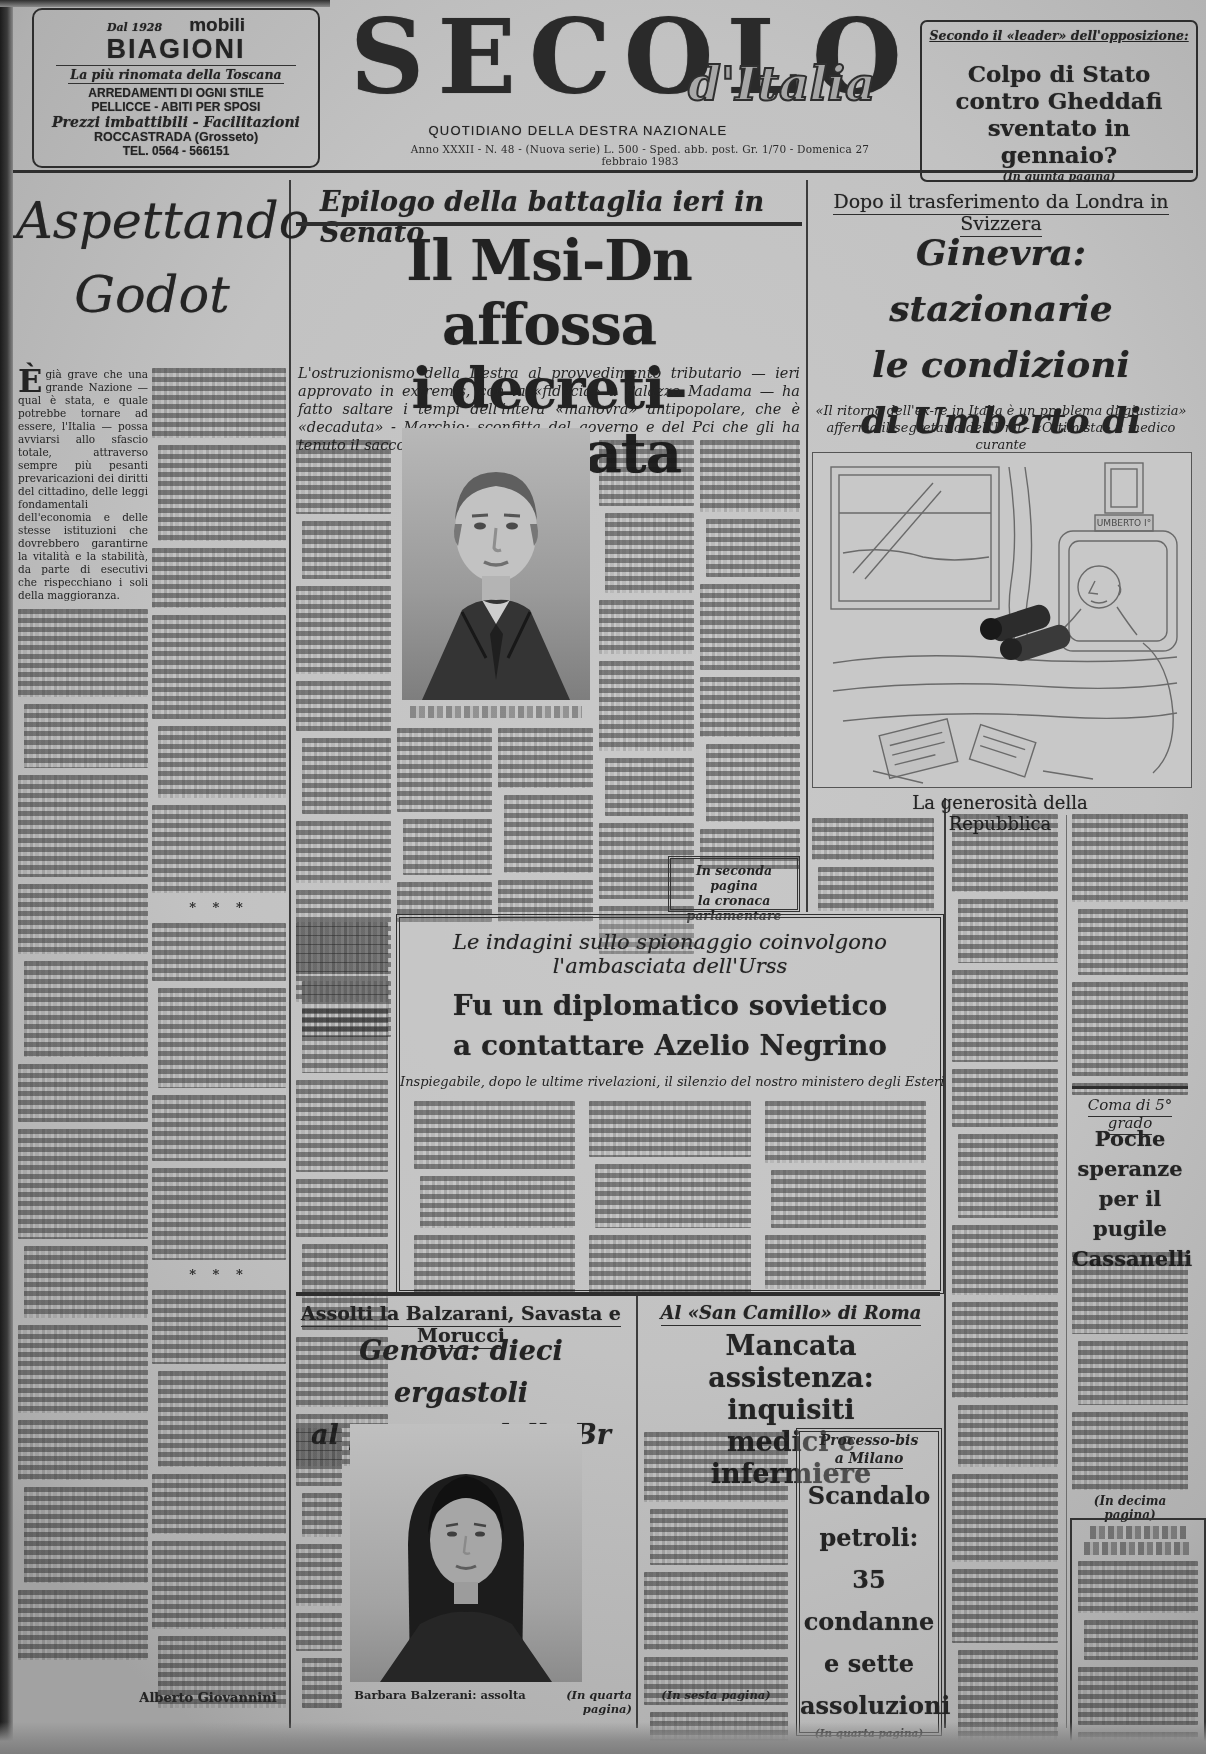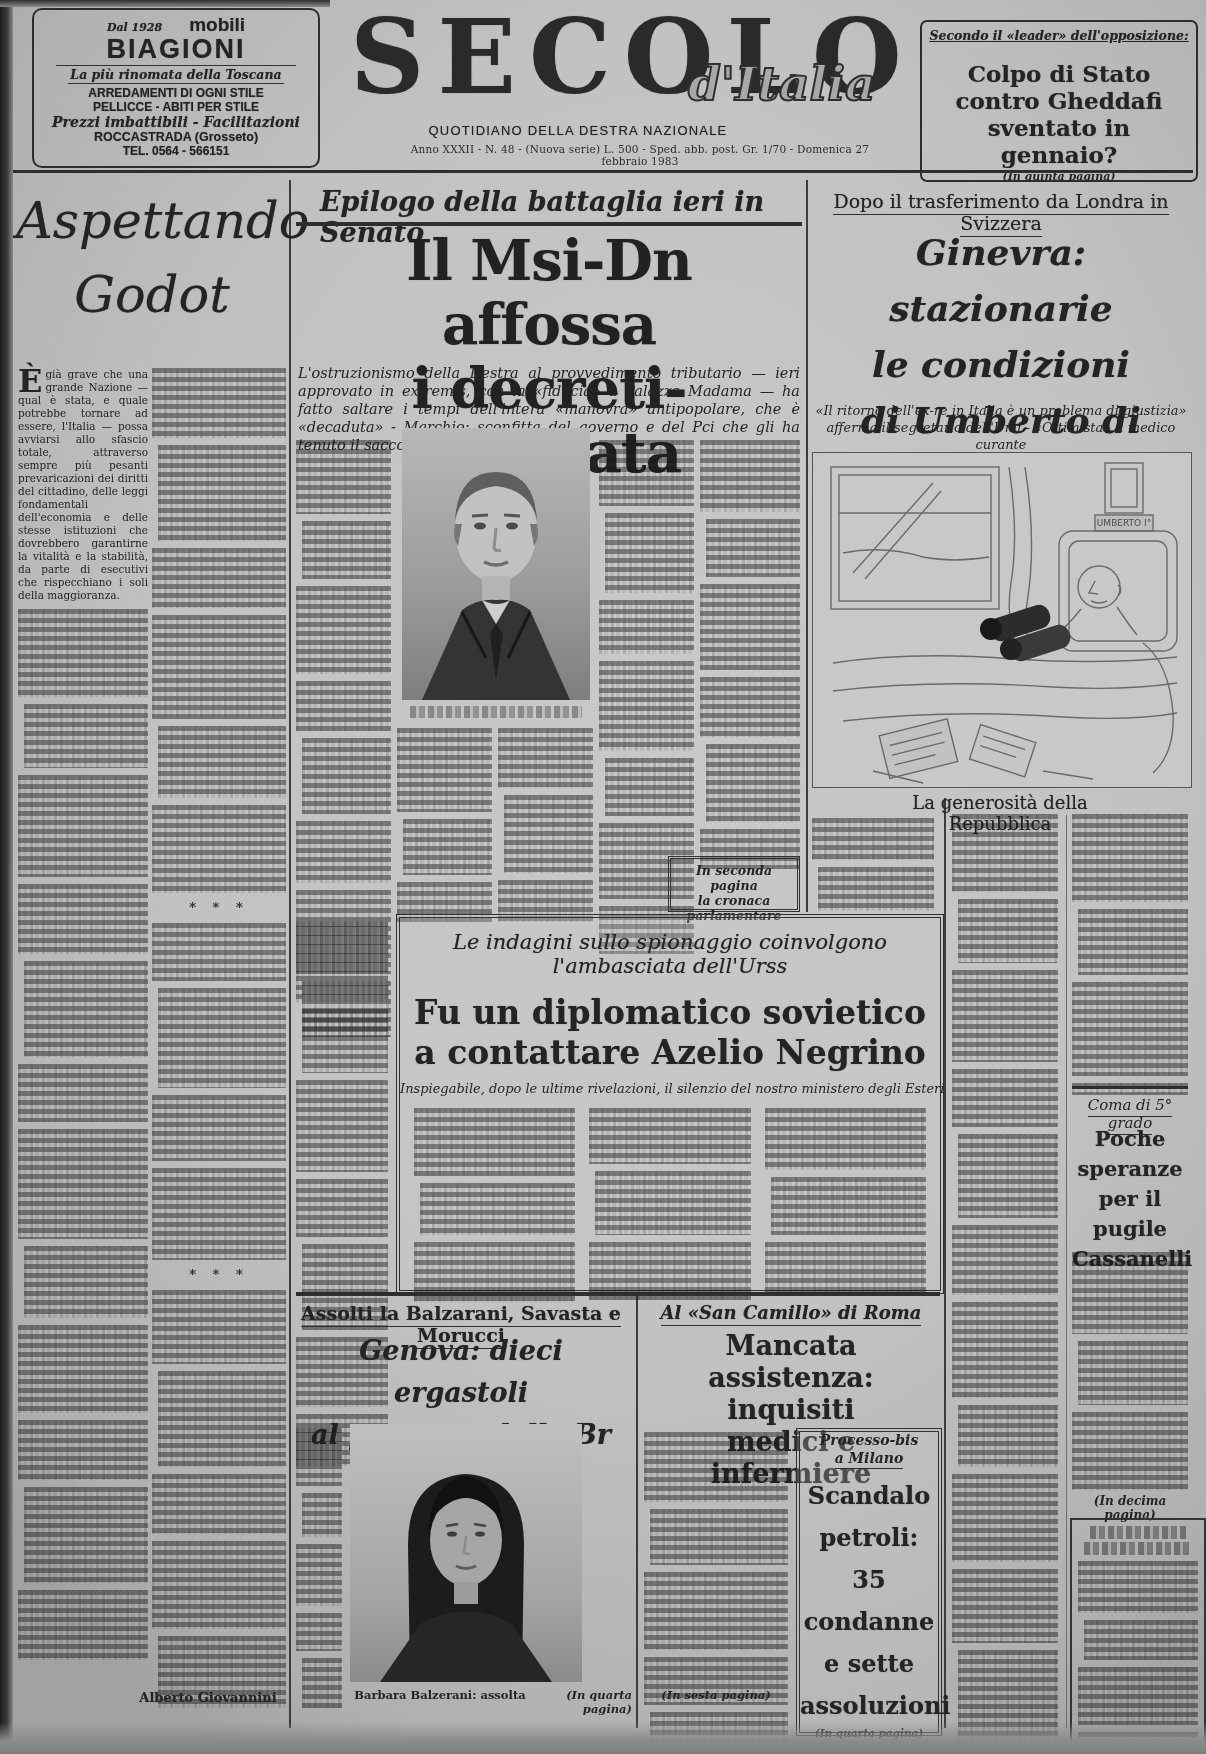--- a/index.html
+++ b/index.html
@@ -43,21 +43,21 @@
   <div class="abs" style="left:32px;top:8px;width:268px;height:148px;border:2.5px solid #2d2d2d;border-radius:10px;padding:4px 8px;text-align:center;">
     <div style="display:flex;align-items:baseline;justify-content:center;gap:27px;">
       <span class="note-it soft" style="font-size:11px;">Dal 1928</span>
       <span class="sans soft" style="font-size:19px;font-weight:bold;">mobili</span>
     </div>
     <div class="sans soft" style="font-size:27px;font-weight:bold;letter-spacing:2px;line-height:1;">BIAGIONI</div>
     <div style="border-top:1.5px solid #333;margin:2px 14px 1px;"></div>
     <div class="note-it soft" style="font-size:12.5px;">La più rinomata della Toscana</div>
     <div style="border-top:1.5px solid #333;margin:1px 26px 2px;"></div>
     <div class="sans soft" style="font-size:12px;font-weight:bold;">ARREDAMENTI DI OGNI STILE</div>
-    <div class="sans soft" style="font-size:12px;font-weight:bold;">PELLICCE - ABITI PER STILE</div>
+    <div class="sans soft" style="font-size:12px;font-weight:bold;">PELLICCE - ABITI PER SPOSI</div>
     <div class="note-it soft" style="font-size:14px;">Prezzi imbattibili - Facilitazioni</div>
     <div class="sans soft" style="font-size:12.5px;font-weight:bold;">ROCCASTRADA (Grosseto)</div>
     <div class="sans soft" style="font-size:12px;font-weight:bold;">TEL. 0564 - 566151</div>
   </div>
 
   <div class="abs soft" style="left:350px;top:0px;width:530px;font-size:103px;font-weight:bold;letter-spacing:13px;line-height:1.1;color:#2a2a2a;filter:blur(.5px);">SECOLO</div>
   <div class="abs" style="left:688px;top:56px;font-size:47px;font-weight:bold;font-style:italic;color:#a8a8a8;-webkit-text-stroke:2px #2f2f2f;filter:blur(.6px);z-index:3;">d'Italia</div>
   <div class="abs sans ctr soft" style="left:408px;top:123px;width:340px;font-size:13px;font-weight:normal;letter-spacing:1.2px;">QUOTIDIANO DELLA DESTRA NAZIONALE</div>
   <div class="abs ctr blur1" style="left:400px;top:143px;width:480px;font-size:10.5px;letter-spacing:.2px;color:#2c2c2c;">Anno XXXII - N. 48 - (Nuova serie) L. 500 - Sped. abb. post. Gr. 1/70 - Domenica 27 febbraio 1983</div>
 
@@ -325,21 +325,21 @@
     <div>
         <div class="greek-par" style="height: 52px;"></div>
         <div class="greek-par" style="height: 40px; margin-left: 6px;"></div>
         <div class="greek-par" style="height: 58px;"></div>
         <div class="greek-par" style="height: 22px;"></div>
       </div>
   </div>
 
   <div class="abs dbox" style="left:396px;top:914px;width:540px;height:372px;">
     <div class="ctr kicker-it soft" style="margin-top:12px;font-size:21px;font-weight:normal;font-style:italic;">Le indagini sullo spionaggio coinvolgono l'ambasciata dell'Urss</div>
-    <div class="ctr soft" style="margin-top:15px;font-weight:bold;font-size:33px;line-height:40px;">
+    <div class="ctr soft" style="margin-top:8px;font-weight:bold;font-size:28px;line-height:40px;">
       <div>Fu un diplomatico sovietico</div>
       <div>a contattare Azelio Negrino</div>
     </div>
     <div class="ctr blur1" style="margin-top:8px;font-style:italic;font-size:13px;white-space:nowrap;">Inspiegabile, dopo le ultime rivelazioni, il silenzio del nostro ministero degli Esteri</div>
     <div style="display:flex;gap:14px;padding:12px 14px 0;">
       <div style="flex:1;">
           <div class="greek-par" style="height: 68px;"></div>
           <div class="greek-par" style="height: 52px; margin-left: 6px;"></div>
           <div class="greek-par" style="height: 60px;"></div>
         </div>

